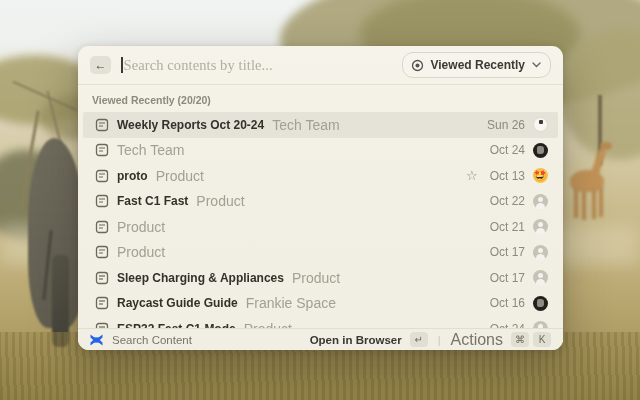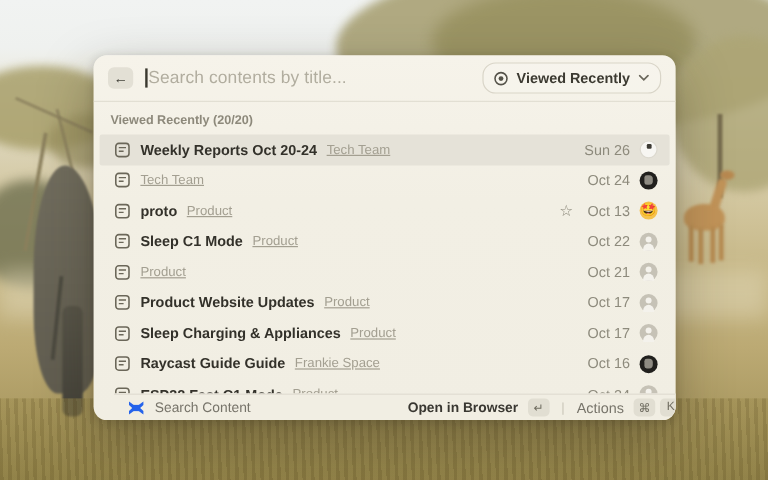--- a/index.html
+++ b/index.html
@@ -52,66 +52,66 @@
     background:linear-gradient(180deg,#f6f3ea 0%, #f2efe4 40%, #f1eee3 100%);
     border-radius:11px; box-shadow:0 18px 45px rgba(40,35,20,.35), 0 2px 8px rgba(40,35,20,.18);
     overflow:hidden; }
 
   .searchbar { position:absolute; left:0; top:0; width:100%; height:39px;
     display:flex; align-items:center; padding:0 12px; gap:10px;
     border-bottom:1px solid #e2dfd3; }
   .back-btn { width:21px; height:18px; background:#e3e0d5; border-radius:5px;
     display:flex; align-items:center; justify-content:center;
     font-size:12px; color:#44423a; flex:none; cursor:default; }
-  .search-text { display:flex; align-items:center; flex:1; min-width:0; }
+  .search-text { display:flex; align-items:center; flex:1; min-width:0;font-family:Liberation Serif, serif; }
   .caret { width:1.5px; height:16px; background:#3a382f; margin-right:1px; }
   .placeholder { font-size:14.5px; color:#b1ad9f; letter-spacing:.1px;
     white-space:nowrap; overflow:hidden; }
   .dropdown { display:flex; align-items:center; gap:7px; border:1px solid #d9d5c8;
     border-radius:11px; height:26px; padding:0 9px 0 8px; background:rgba(255,255,255,.15); flex:none; }
   .dropdown-label { font-size:12px; font-weight:600; color:#3c3a31; }
   .eye-icon, .chev-icon { display:flex; align-items:center; }
 
   .list { position:absolute; left:0; top:40px; right:0; bottom:22px; overflow:hidden; }
   .section-label { font-size:10.5px; font-weight:600; color:#8d897b; padding:8px 14px 6px; }
 
   .row { display:flex; align-items:center; height:25.5px; padding:0 10px 0 12px;
     margin:0 5px; border-radius:2px; gap:8px; }
   .row.selected { background:#e5e2d8; }
   .doc-icon { flex:none; display:flex; align-items:center; }
   .row-title { font-size:12px; font-weight:600; color:#33312a; white-space:nowrap; }
-  .row-sub { font-size:11px; color:#a39f91; white-space:nowrap;text-decoration:underline; }
+  .row-sub { font-size:14px; color:#a39f91; white-space:nowrap; }
   .row-spacer { flex:1; }
   .star { font-size:13px; color:#8d8a7c; line-height:1; margin-right:4px; }
   .row-date { font-size:12px; color:#8d8a7c; white-space:nowrap; }
   .avatar { width:15px; height:15px; border-radius:50%; flex:none; position:relative; }
   .avatar.light { background:#f7f6f2; border:1px solid #dcd9cf; }
   .avatar.light::after { content:""; position:absolute; left:5px; top:2px; width:4px; height:4px;
     background:#3c3a33; border-radius:1px; }
   .avatar.dark { background:#21201d; }
   .avatar.dark::after { content:""; position:absolute; left:4px; top:3px; width:7px; height:8px;
     background:#8e8b82; border-radius:2px 3px 3px 2px; }
   .avatar.person { background:#c6c2b6; }
   .avatar.person::before { content:""; position:absolute; left:5px; top:3px; width:5px; height:5px;
     background:#f4f2ec; border-radius:50%; }
   .avatar.person::after { content:""; position:absolute; left:3px; top:9px; width:9px; height:6px;
     background:#f4f2ec; border-radius:5px 5px 0 0; }
   .avatar.emoji { background:#f5c24d; font-size:11px; line-height:15px; text-align:center; }
 
   .footer { position:absolute; left:0; bottom:0; width:100%; height:22px;
     border-top:1px solid #e0ddd1; background:#f1eee3;
-    display:flex; align-items:center; padding:0 12px; gap:8px;margin-left:17px; }
+    display:flex; align-items:center; padding:0 12px; gap:8px; }
   .logo { width:14px; height:12px; flex:none; display:flex; align-items:center; }
   .footer-app { font-size:11.5px; color:#77746a; flex:1; }
   .footer-action-primary { font-size:11.5px; font-weight:700; color:#393731; }
   .key-badge { background:#e1ded2; border-radius:4px; min-width:18px; height:15px;
     display:inline-flex; align-items:center; justify-content:center;
     font-size:10px; color:#6f6c60; padding:0 3px; }
   .footer-sep { color:#c9c6ba; font-size:11px; margin:0 2px; }
-  .footer-action-secondary { font-size:12px; color:#77746a; }
+  .footer-action-secondary { font-size:16px; color:#77746a; }
   .keys { display:flex; gap:4px; }
 </style>
 </head>
 <body>
 
 <div class="bg">
   <div class="blob canopy1"></div>
   <div class="blob canopy2"></div>
   <div class="blob canopy3"></div>
   <div class="blob canopy4"></div>
@@ -210,21 +210,21 @@
     </div>
 
     <div class="row">
       <span class="doc-icon">
           <svg width="14" height="14" viewBox="0 0 14 14">
             <rect x="1.5" y="1.5" width="11" height="11" rx="2.5" fill="none" stroke="#6b6759" stroke-width="1.3"></rect>
             <line x1="4" y1="5" x2="10" y2="5" stroke="#6b6759" stroke-width="1.2"></line>
             <line x1="4" y1="8" x2="8" y2="8" stroke="#6b6759" stroke-width="1.2"></line>
           </svg>
         </span>
-      <span class="row-title">Sleep C1 Mode</span>
+      <span class="row-title">Fast C1 Fast</span>
       <span class="row-sub">Product</span>
       <span class="row-spacer"></span>
       <span class="row-date">Oct 22</span>
       <span class="avatar person"></span>
     </div>
 
     <div class="row">
       <span class="doc-icon">
           <svg width="14" height="14" viewBox="0 0 14 14">
             <rect x="1.5" y="1.5" width="11" height="11" rx="2.5" fill="none" stroke="#6b6759" stroke-width="1.3"></rect>
@@ -239,21 +239,20 @@
     </div>
 
     <div class="row">
       <span class="doc-icon">
           <svg width="14" height="14" viewBox="0 0 14 14">
             <rect x="1.5" y="1.5" width="11" height="11" rx="2.5" fill="none" stroke="#6b6759" stroke-width="1.3"></rect>
             <line x1="4" y1="5" x2="10" y2="5" stroke="#6b6759" stroke-width="1.2"></line>
             <line x1="4" y1="8" x2="8" y2="8" stroke="#6b6759" stroke-width="1.2"></line>
           </svg>
         </span>
-      <span class="row-title">Product Website Updates</span>
       <span class="row-sub">Product</span>
       <span class="row-spacer"></span>
       <span class="row-date">Oct 17</span>
       <span class="avatar person"></span>
     </div>
 
     <div class="row">
       <span class="doc-icon">
           <svg width="14" height="14" viewBox="0 0 14 14">
             <rect x="1.5" y="1.5" width="11" height="11" rx="2.5" fill="none" stroke="#6b6759" stroke-width="1.3"></rect>

